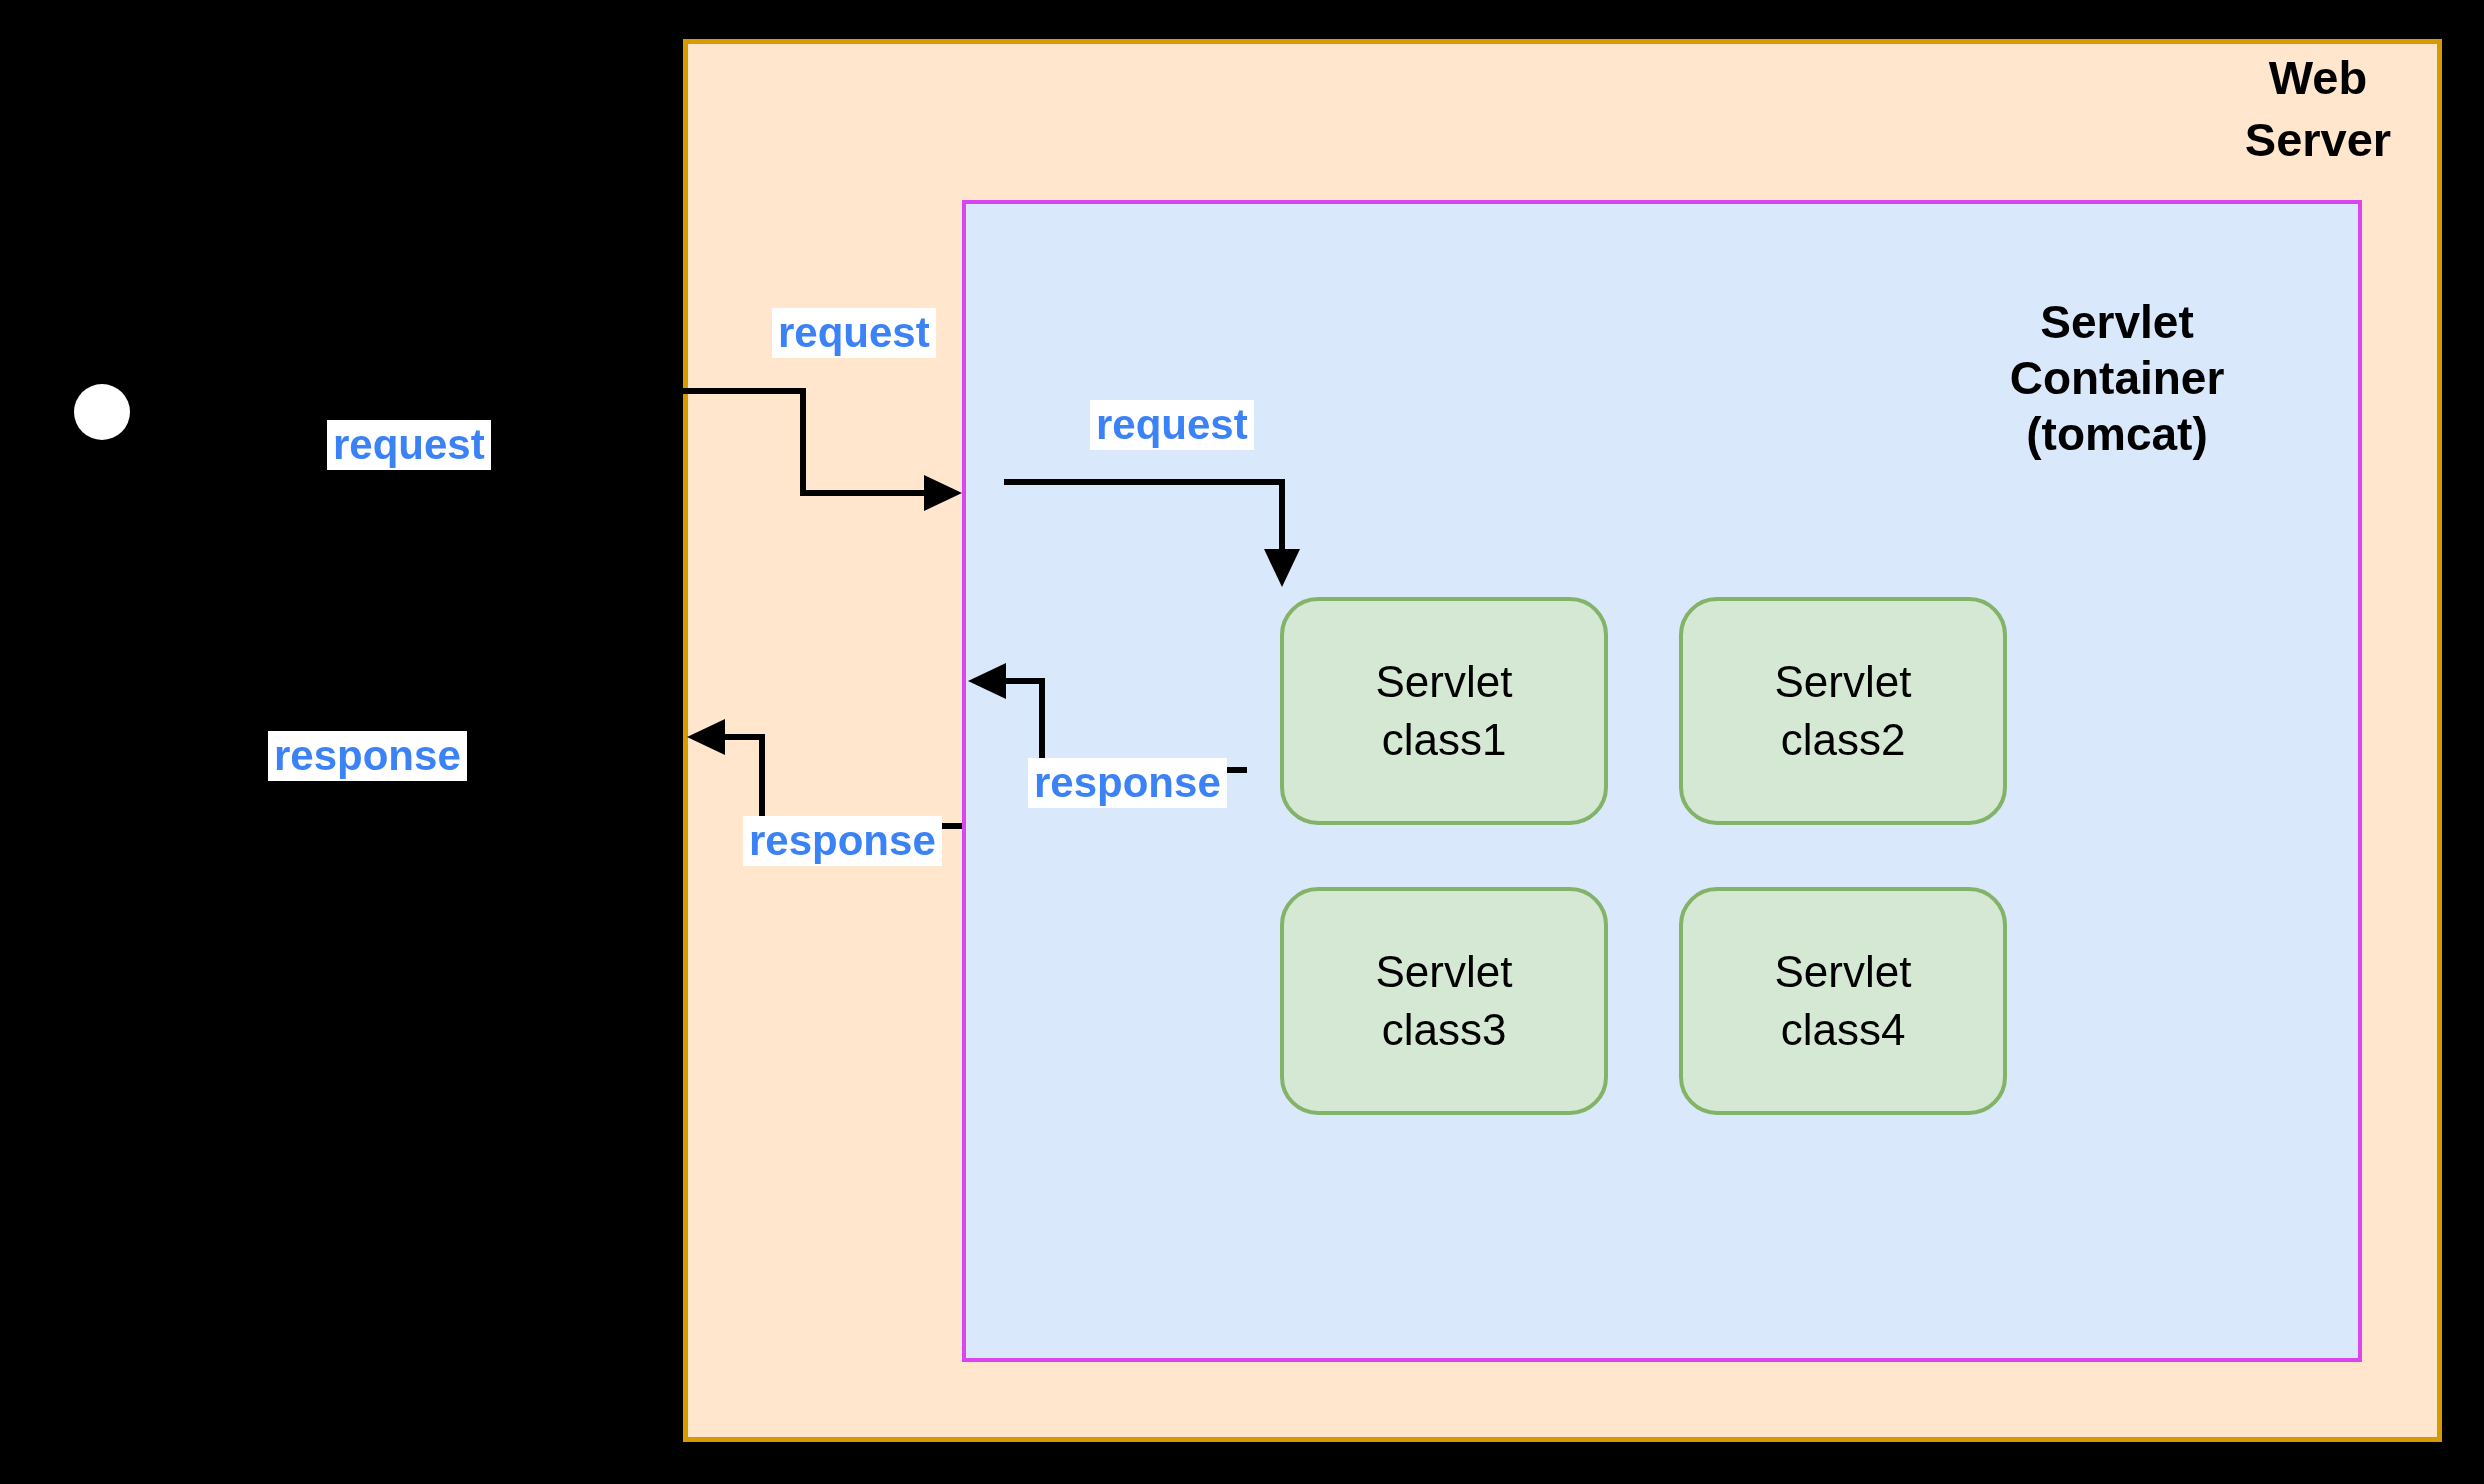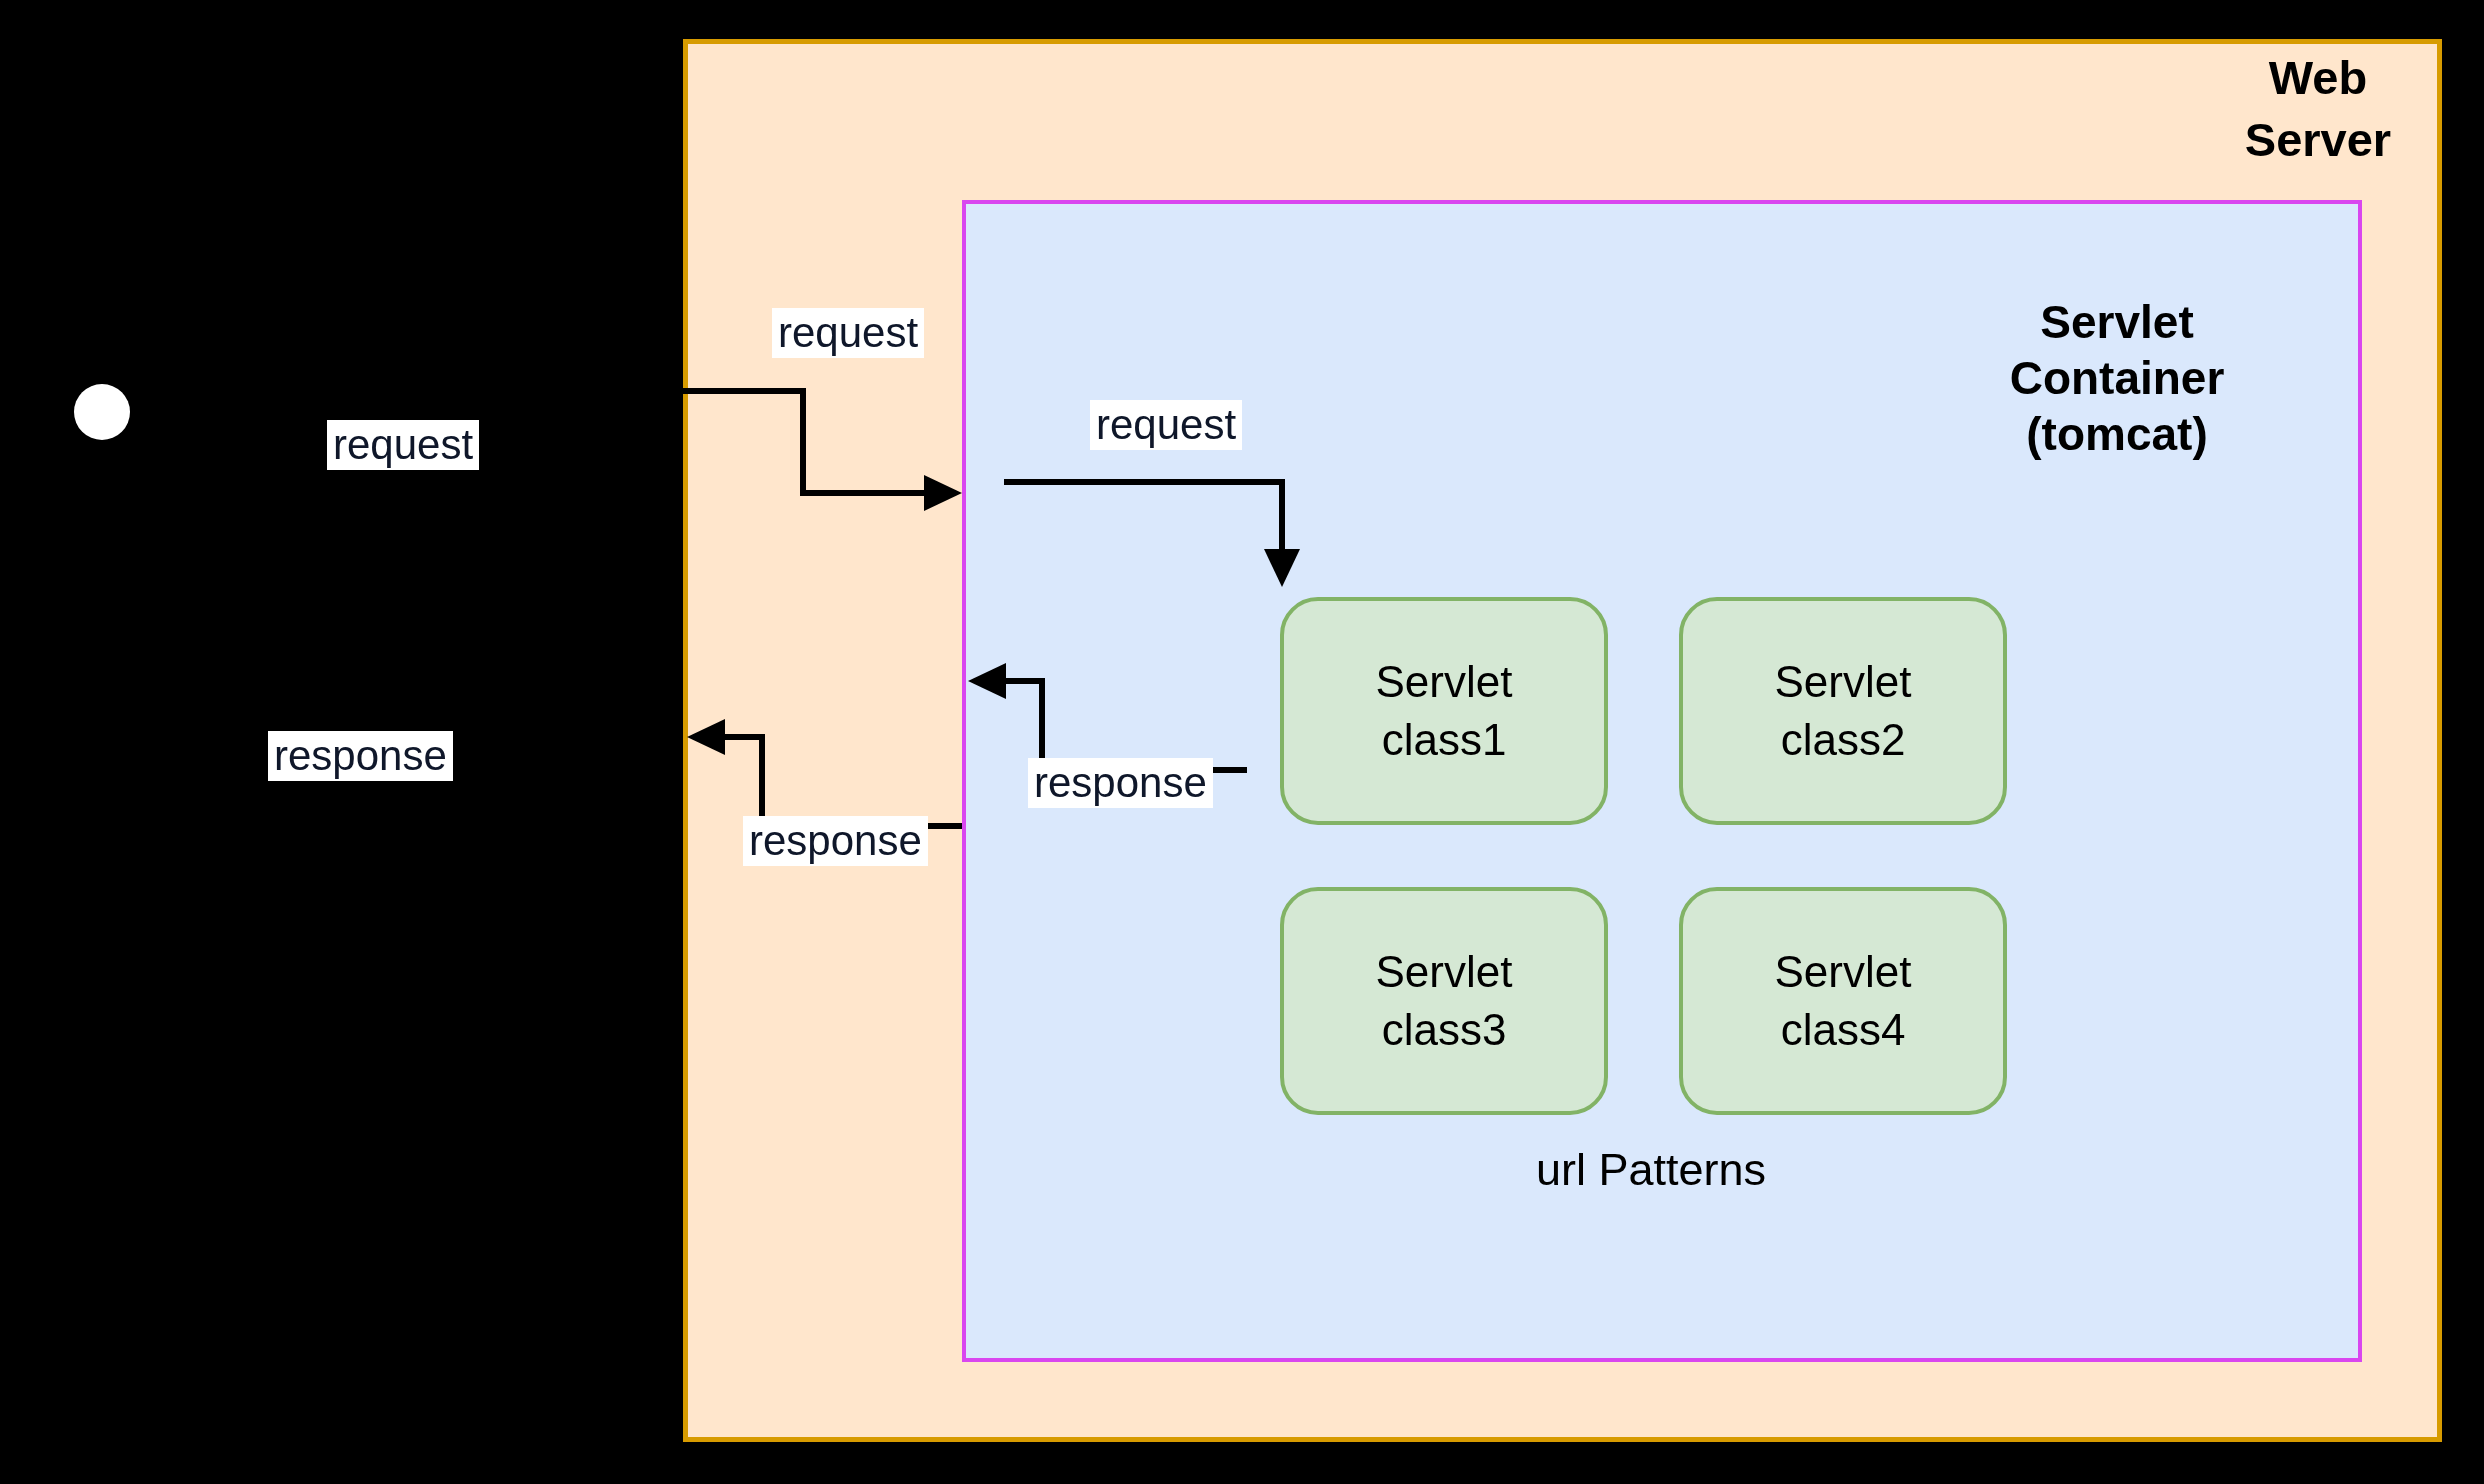--- a/index.html
+++ b/index.html
@@ -41,22 +41,22 @@
   #url-patterns {
     position: absolute; left: 485px; top: 940px; width: 400px;
     text-align: center; color: #000000; font-size: 45px; line-height: 52px;
   }
   #arrow-layer {
     position: absolute; left: 0; top: 0; width: 2484px; height: 1484px;
     z-index: 5; pointer-events: none;
   }
   .edge-label {
     position: absolute; z-index: 10;
-    background: #ffffff; color: #0f172a;
-    font-weight: normal; font-size: 42px; line-height: 48px;
+    background: #ffffff; color: #3b82f6;
+    font-weight: bold; font-size: 42px; line-height: 48px;
     padding: 1px 6px; white-space: nowrap; text-align: right;
   }
   #lbl-request-client  { left: 327px; top: 420px; }
   #lbl-response-client { left: 268px; top: 731px; }
   #lbl-request-ws      { left: 772px; top: 308px; }
   #lbl-request-sc      { left: 1090px; top: 400px; }
   #lbl-response-sc     { left: 1028px; top: 758px; }
   #lbl-response-ws     { left: 743px; top: 816px; }
 </style>
 </head>
@@ -83,21 +83,20 @@
       </div>
       <div class="servlet-class" id="servlet-class-3">
         <span>Servlet</span>
         <span>class3</span>
       </div>
       <div class="servlet-class" id="servlet-class-4">
         <span>Servlet</span>
         <span>class4</span>
       </div>
 
-      <div id="url-patterns">url Patterns</div>
     </div>
   </div>
 
   <svg id="arrow-layer" viewBox="0 0 2484 1484" xmlns="http://www.w3.org/2000/svg">
 
     <circle cx="102" cy="412" r="28" fill="#ffffff"></circle>
 
     <g stroke="#000000" stroke-width="6" fill="none">
       <polyline points="681,391 803,391 803,493 928,493"></polyline>
       <polygon points="962,493 924,475 924,511" fill="#000000" stroke="none"></polygon>

